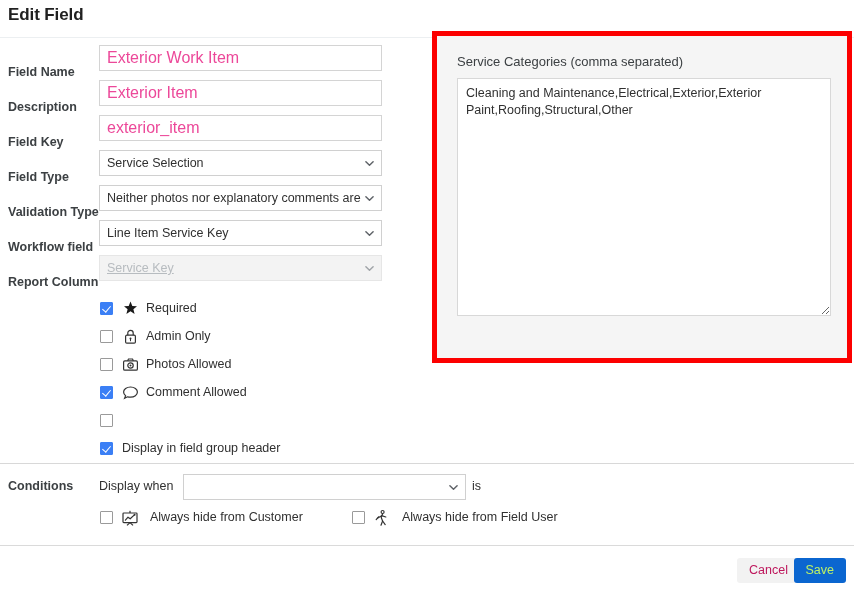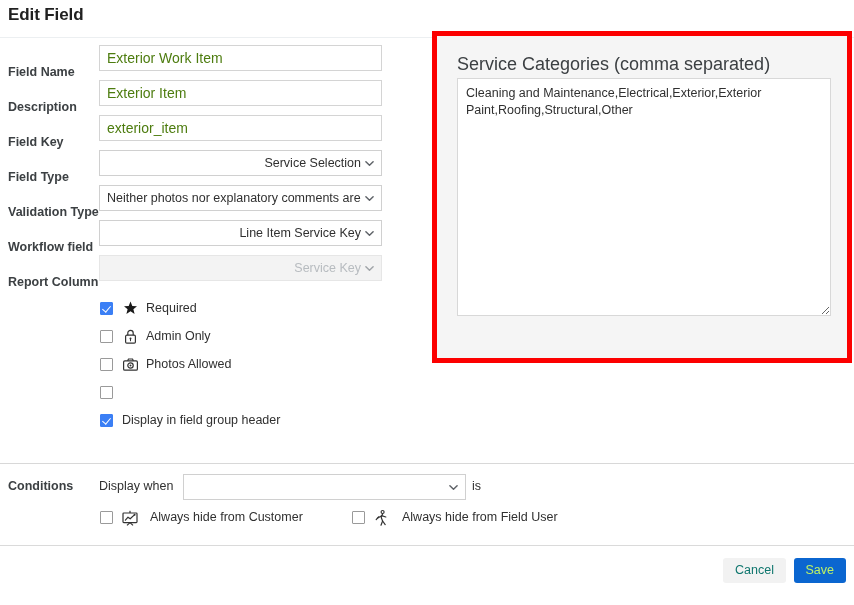--- a/index.html
+++ b/index.html
@@ -51,22 +51,22 @@
     color: #3c4043;
     white-space: nowrap;
   }
   .finput {
     position: absolute;
     left: 99px; top: 0;
     width: 283px; height: 26px;
     border: 1px solid #d4d4d4;
     background: #ffffff;
     font-family: "Liberation Sans", sans-serif;
-    font-size: 14px;
-    color: #4d7c0f;
+    font-size: 16px;
+    color: #ec4899;
     padding: 0 7px;
     outline: none;
     border-radius: 0;
   }
   .fselect {
     position: absolute;
     left: 99px; top: 0;
     width: 283px; height: 26px;
     border: 1px solid #d0d0d0;
     background: #ffffff;
@@ -76,26 +76,26 @@
     padding: 0 20px 0 7px;
     outline: none;
     border-radius: 0;
     -webkit-appearance: none;
     appearance: none;
     line-height: 24px;
     overflow: hidden;
     white-space: nowrap;
     text-overflow: clip;
     cursor: default;
-    text-align: right;
   }
   .fselect.disabled {
     background: #eeeeee;
     color: #9aa0a6;
     border-color: #dcdcdc;
+    text-decoration: underline;
   }
   .chev {
     position: absolute;
     top: 9px;
     width: 9px; height: 9px;
     pointer-events: none;
   }
   .chev svg { display: block; }
 
   
@@ -227,21 +227,21 @@
   }
   .panel-inner {
     position: absolute;
     left: 0; top: 0;
     width: 100%; height: 100%;
     background: #f5f5f5;
   }
   .panel-label {
     position: absolute;
     left: 20px; top: 18px;
-    font-size: 18px;
+    font-size: 13px;
     color: #3c4043;
     font-weight: normal;
   }
   .panel-textarea {
     position: absolute;
     left: 20px; top: 42px;
     width: 374px; height: 238px;
     border: 1px solid #d8d8d8;
     background: #ffffff;
     font-family: "Liberation Sans", sans-serif;
@@ -267,23 +267,23 @@
     height: 25px;
     font-family: "Liberation Sans", sans-serif;
     font-size: 12.5px;
     border: none;
     border-radius: 3px;
     cursor: pointer;
     padding: 0 12px;
     line-height: 25px;
   }
   .btn-cancel {
-    right: 68px;
+    right: 54px;
     background: #f2f2f2;
-    color: #0f766e;
+    color: #be185d;
   }
   .btn-save {
     right: 8px;
     background: #0b66d0;
     color: #bef264;
   }
 </style>
 </head>
 <body>
 
@@ -390,20 +390,29 @@
         <svg viewBox="0 0 17 17">
           <rect x="1.6" y="4.8" width="13.8" height="9.4" rx="1.3" fill="none" stroke="#333" stroke-width="1.2"></rect>
           <path d="M5.6 4.8 L6.5 3.0 H10.5 L11.4 4.8" fill="none" stroke="#333" stroke-width="1.2"></path>
           <circle cx="8.5" cy="9.5" r="2.7" fill="none" stroke="#333" stroke-width="1.2"></circle>
           <circle cx="8.5" cy="9.5" r="1.0" fill="#333"></circle>
         </svg>
       </span>
       <span class="cb-label with-icon">Photos Allowed</span>
     </div>
 
+    <div class="cb-row">
+      <input class="cbox on" type="checkbox" checked="" style="">
+      <span class="cb-icon">
+        <svg viewBox="0 0 17 17">
+          <path d="M8.5 3.0 C12.4 3.0 15.4 5.2 15.4 8.1 C15.4 11.0 12.4 13.2 8.5 13.2 C7.4 13.2 6.4 13.05 5.5 12.8 L2.6 14.3 L3.6 11.7 C2.3 10.75 1.6 9.5 1.6 8.1 C1.6 5.2 4.6 3.0 8.5 3.0 Z" fill="none" stroke="#333" stroke-width="1.2"></path>
+        </svg>
+      </span>
+      <span class="cb-label with-icon">Comment Allowed</span>
+    </div>
 
     <div class="cb-row">
       <input class="cbox" type="checkbox" style="">
     </div>
 
     <div class="cb-row">
       <input class="cbox on" type="checkbox" checked="" style="">
       <span class="cb-label no-icon">Display in field group header</span>
     </div>
 

